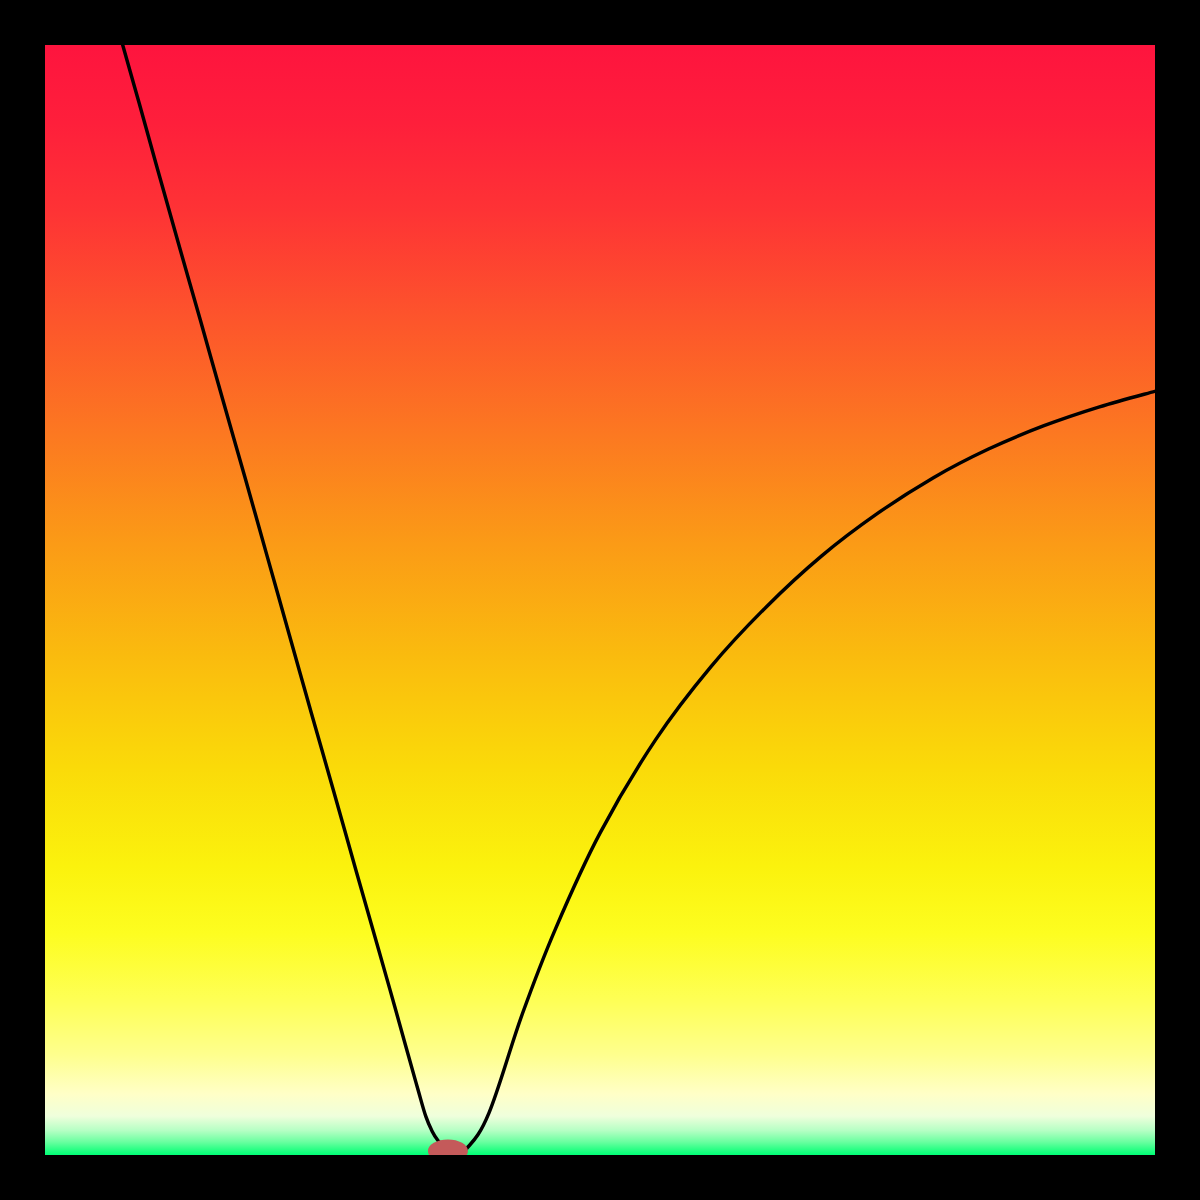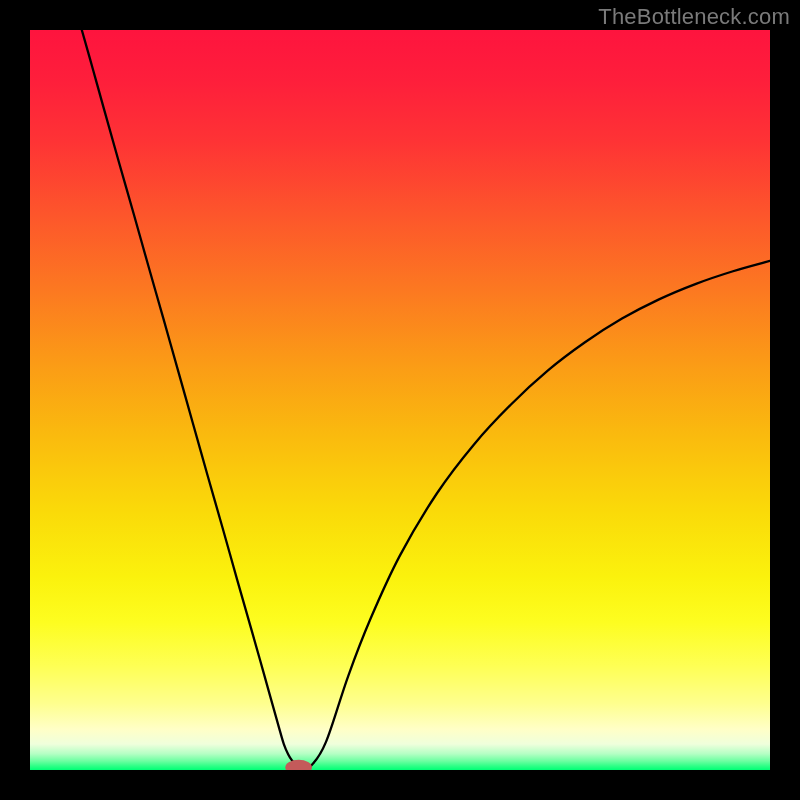--- a/index.html
+++ b/index.html
@@ -78,14 +78,13 @@
             <stop offset="99.50%" stop-color="#2bff85"></stop>
             <stop offset="100.00%" stop-color="#00ff76"></stop>
           </linearGradient>
       </defs>
       <rect id="bg-rect" x="0" y="0" width="740" height="740" fill="url(#bg-grad)"></rect>
       <path id="curve-path" class="curve" d="M 51.80 0.00 C 53.80 7.06, 58.90 24.97, 62.90 39.22 C 66.90 53.47, 69.34 62.53, 74.00 79.18 C 78.66 95.83, 83.47 112.94, 88.80 131.72 C 94.13 150.50, 98.27 164.74, 103.60 183.52 C 108.93 202.30, 113.07 217.28, 118.40 236.06 C 123.73 254.84, 127.87 269.08, 133.20 287.86 C 138.53 306.64, 142.67 321.49, 148.00 340.40 C 153.33 359.31, 157.47 374.03, 162.80 392.94 C 168.13 411.85, 172.27 426.70, 177.60 445.48 C 182.93 464.26, 187.07 478.50, 192.40 497.28 C 197.73 516.06, 201.87 531.04, 207.20 549.82 C 212.53 568.60, 217.34 585.24, 222.00 601.62 C 226.66 618.00, 229.50 628.05, 233.10 640.84 C 236.70 653.63, 239.18 662.67, 241.98 672.66 C 244.78 682.65, 246.51 688.88, 248.64 696.34 C 250.77 703.80, 252.09 709.04, 253.82 714.10 C 255.55 719.16, 256.79 721.53, 258.26 724.46 C 259.73 727.39, 260.63 728.65, 261.96 730.38 C 263.29 732.11, 264.19 732.95, 265.66 734.08 C 267.13 735.21, 268.50 736.14, 270.10 736.67 C 271.70 737.20, 272.54 737.24, 274.54 737.04 C 276.54 736.84, 277.34 740.09, 281.20 735.56 C 285.06 731.03, 289.34 728.00, 296.00 711.88 C 302.66 695.76, 310.21 668.13, 318.20 646.02 C 326.19 623.91, 331.08 610.75, 340.40 589.04 C 349.72 567.33, 358.01 548.04, 370.00 525.40 C 381.99 502.76, 393.68 483.22, 407.00 463.24 C 420.32 443.26, 430.68 430.38, 444.00 414.40 C 457.32 398.42, 467.68 387.76, 481.00 374.44 C 494.32 361.12, 504.68 351.59, 518.00 340.40 C 531.32 329.21, 541.68 321.60, 555.00 312.28 C 568.32 302.96, 578.68 296.33, 592.00 288.60 C 605.32 280.87, 615.68 275.62, 629.00 269.36 C 642.32 263.10, 652.68 258.88, 666.00 253.82 C 679.32 248.76, 689.68 245.37, 703.00 241.24 C 716.32 237.11, 733.34 232.74, 740.00 230.88" stroke="#000000"></path>
       <ellipse id="min-marker" class="marker" cx="268.62" cy="737.41" rx="13.32" ry="7.77" fill="#c45a5a"></ellipse>
     </svg>
   </div>
 
-  <div class="attribution">TheBottleneck.com</div>
 </div>
 
 </body></html>

